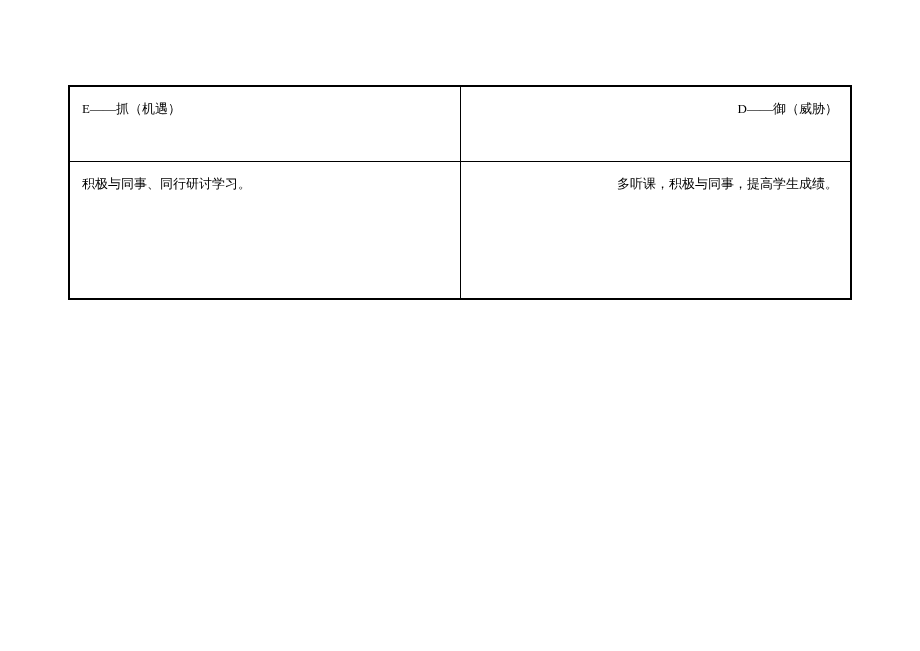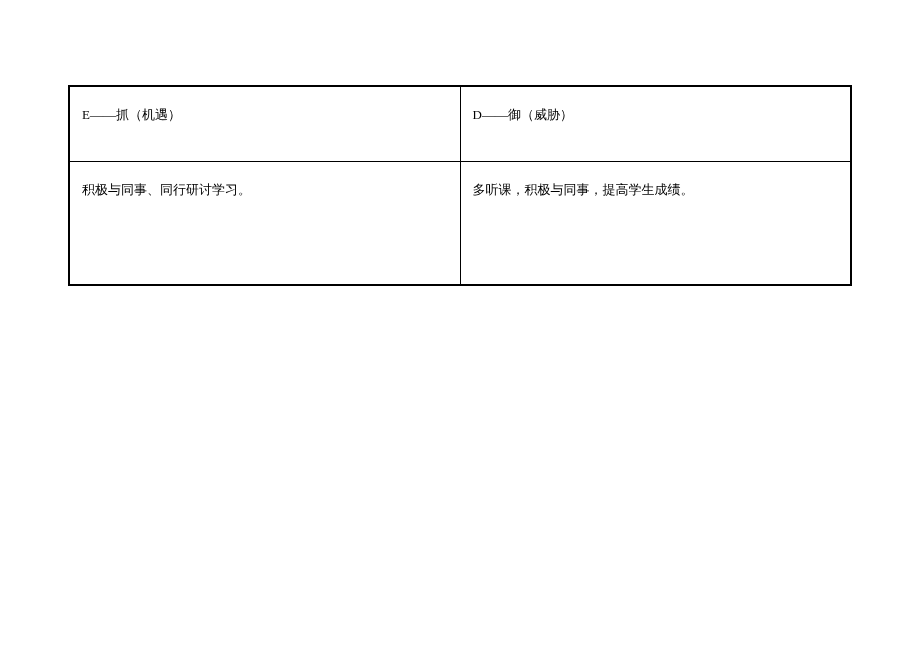--- a/index.html
+++ b/index.html
@@ -16,34 +16,35 @@
       position: absolute;
       left: 68px;
       top: 85px;
       width: 784px;
       border-collapse: collapse;
       border: 2px solid #000;
     }
     .table-wrap td {
       border: 1px solid #000;
       vertical-align: top;
-      padding: 18px 12px;
+      padding: 12px 12px;
       box-sizing: border-box;
     }
     .row-header td {
       height: 75px;
     }
     .row-body td {
-      height: 124px;
+      height: 138px;
     }
     .col-left {
       width: 50%;
     }
     .col-right {
       width: 50%;
+      text-align: right;
     }
     .cell-text {
       line-height: 1.6;
     }
   </style>
 </head>
 <body>
 
 <table class="table-wrap">
   <tbody>

